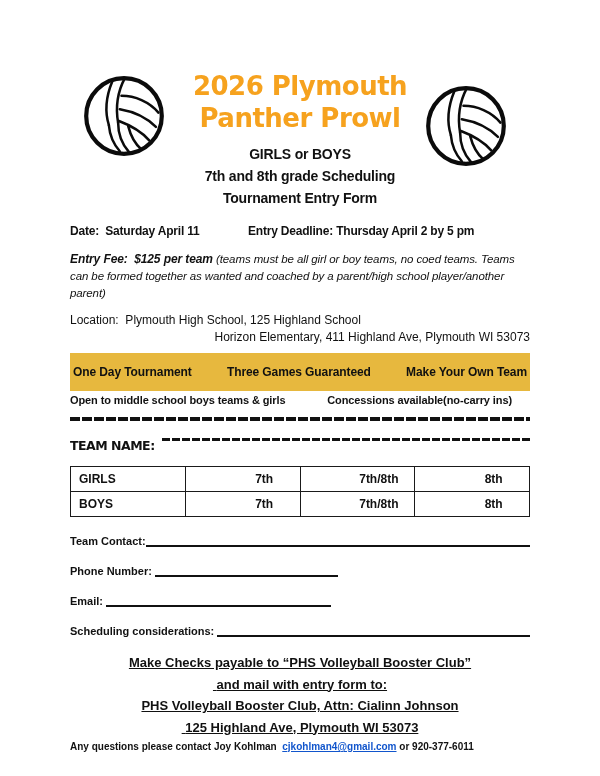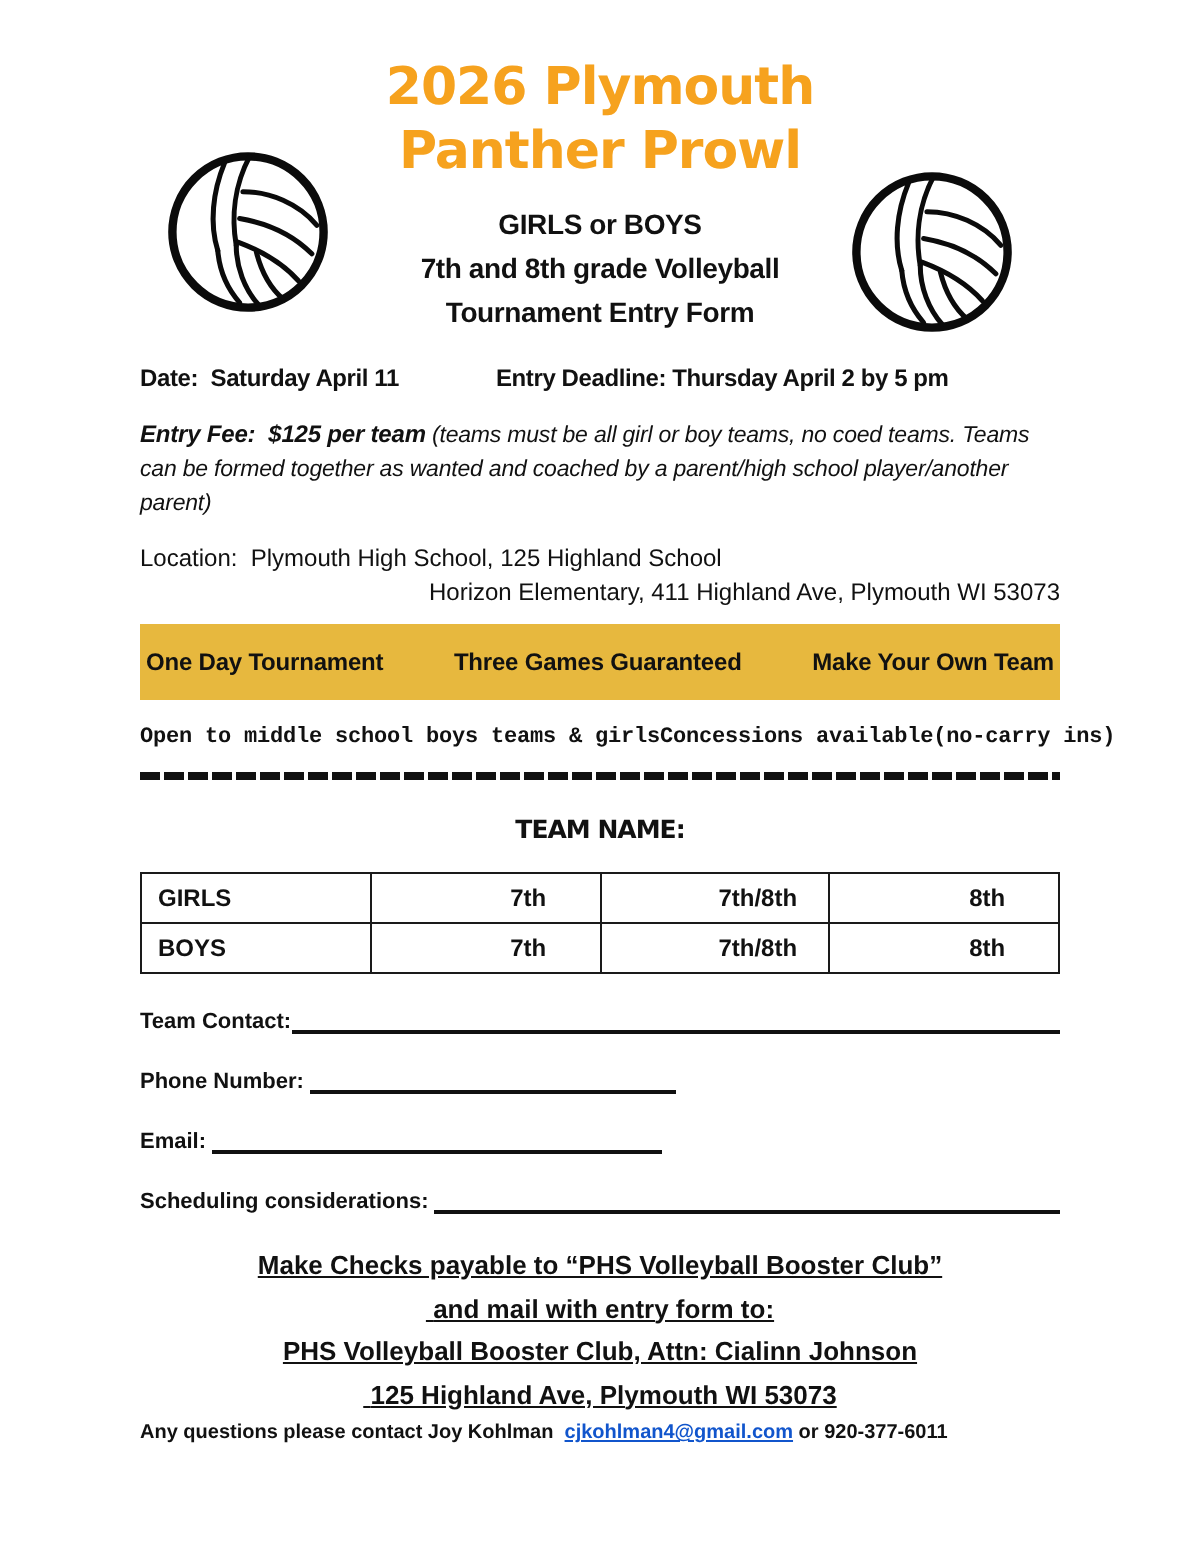--- a/index.html
+++ b/index.html
@@ -11,21 +11,21 @@
   html,body{margin:0;padding:0;background:#fff;}
   .page{
     position:relative;
     width:600px;height:776px;
     background:#fff;
     color:var(--ink);
     font-family:"Liberation Sans",sans-serif;
     overflow:hidden;
   }
   
-  .header{position:relative;padding-top:28px;text-align:center;}
+  .header{position:relative;padding-top:70px;text-align:center;}
   .vb{position:absolute;display:block;}
   .vb svg{display:block;width:100%;height:100%;}
   .vb-left{left:82px;top:70px;width:84px;height:92px;}
   .vb-right{left:424px;top:80px;width:84px;height:92px;}
   .headline{
     font-family:"DejaVu Sans","Liberation Sans",sans-serif;
     font-weight:bold;
     letter-spacing:-0.5px;
   }
   .title{color:var(--orange);font-size:26px;line-height:32px;}
@@ -44,28 +44,28 @@
   .loc .loc2{padding-left:48px;text-align:right;}
   .yellow-bar{
     margin-top:8px;
     background:var(--hl-yellow);
     display:flex;justify-content:space-between;align-items:center;
     font-weight:bold;font-size:12px;letter-spacing:-0.1px;
     padding:12px 3px;
   }
   .open-row{
     display:flex;justify-content:space-between;
-    margin-top:13px;padding-right:18px;
-    font-weight:bold;font-size:11px;letter-spacing:-0.1px;white-space:nowrap;font-family:Liberation Mono, monospace;
+    margin-top:3px;padding-right:18px;
+    font-weight:bold;font-size:11px;letter-spacing:-0.1px;white-space:nowrap;
   }
   .divider{
     margin-top:11px;height:4px;
     background:repeating-linear-gradient(90deg,var(--ink) 0 10px,transparent 10px 12px);
   }
-  .teamname-row{display:flex;margin-top:17px;font-size:12.5px;align-items:center;flex-direction:column;}
+  .teamname-row{display:flex;margin-top:17px;font-size:12.5px;align-items:flex-start;}
   .dashline{
     flex:1;margin-left:7px;height:3px;margin-bottom:1px;
     background:repeating-linear-gradient(90deg,var(--ink) 0 8px,transparent 8px 10px);
   }
   table.division{
     width:100%;margin-top:13px;border-collapse:collapse;
     font-weight:bold;font-size:12px;
   }
   table.division td{
     border:1.5px solid #1a1a1a;height:22px;text-align:center;
@@ -119,21 +119,21 @@
         </g>
       </svg>
     </span>
 
     <div class="title headline">
       <div>2026 Plymouth</div>
       <div>Panther Prowl</div>
     </div>
     <div class="subtitle">
       <div>GIRLS or BOYS</div>
-      <div>7th and 8th grade Volleyball</div>
+      <div>7th and 8th grade Scheduling</div>
       <div>Tournament Entry Form</div>
     </div>
   </div>
 
   <div class="content">
 
     <div class="date-row">
       <span class="date pre">Date:  Saturday April 11</span>
       <span class="pre">Entry Deadline: Thursday April 2 by 5 pm</span>
     </div>

